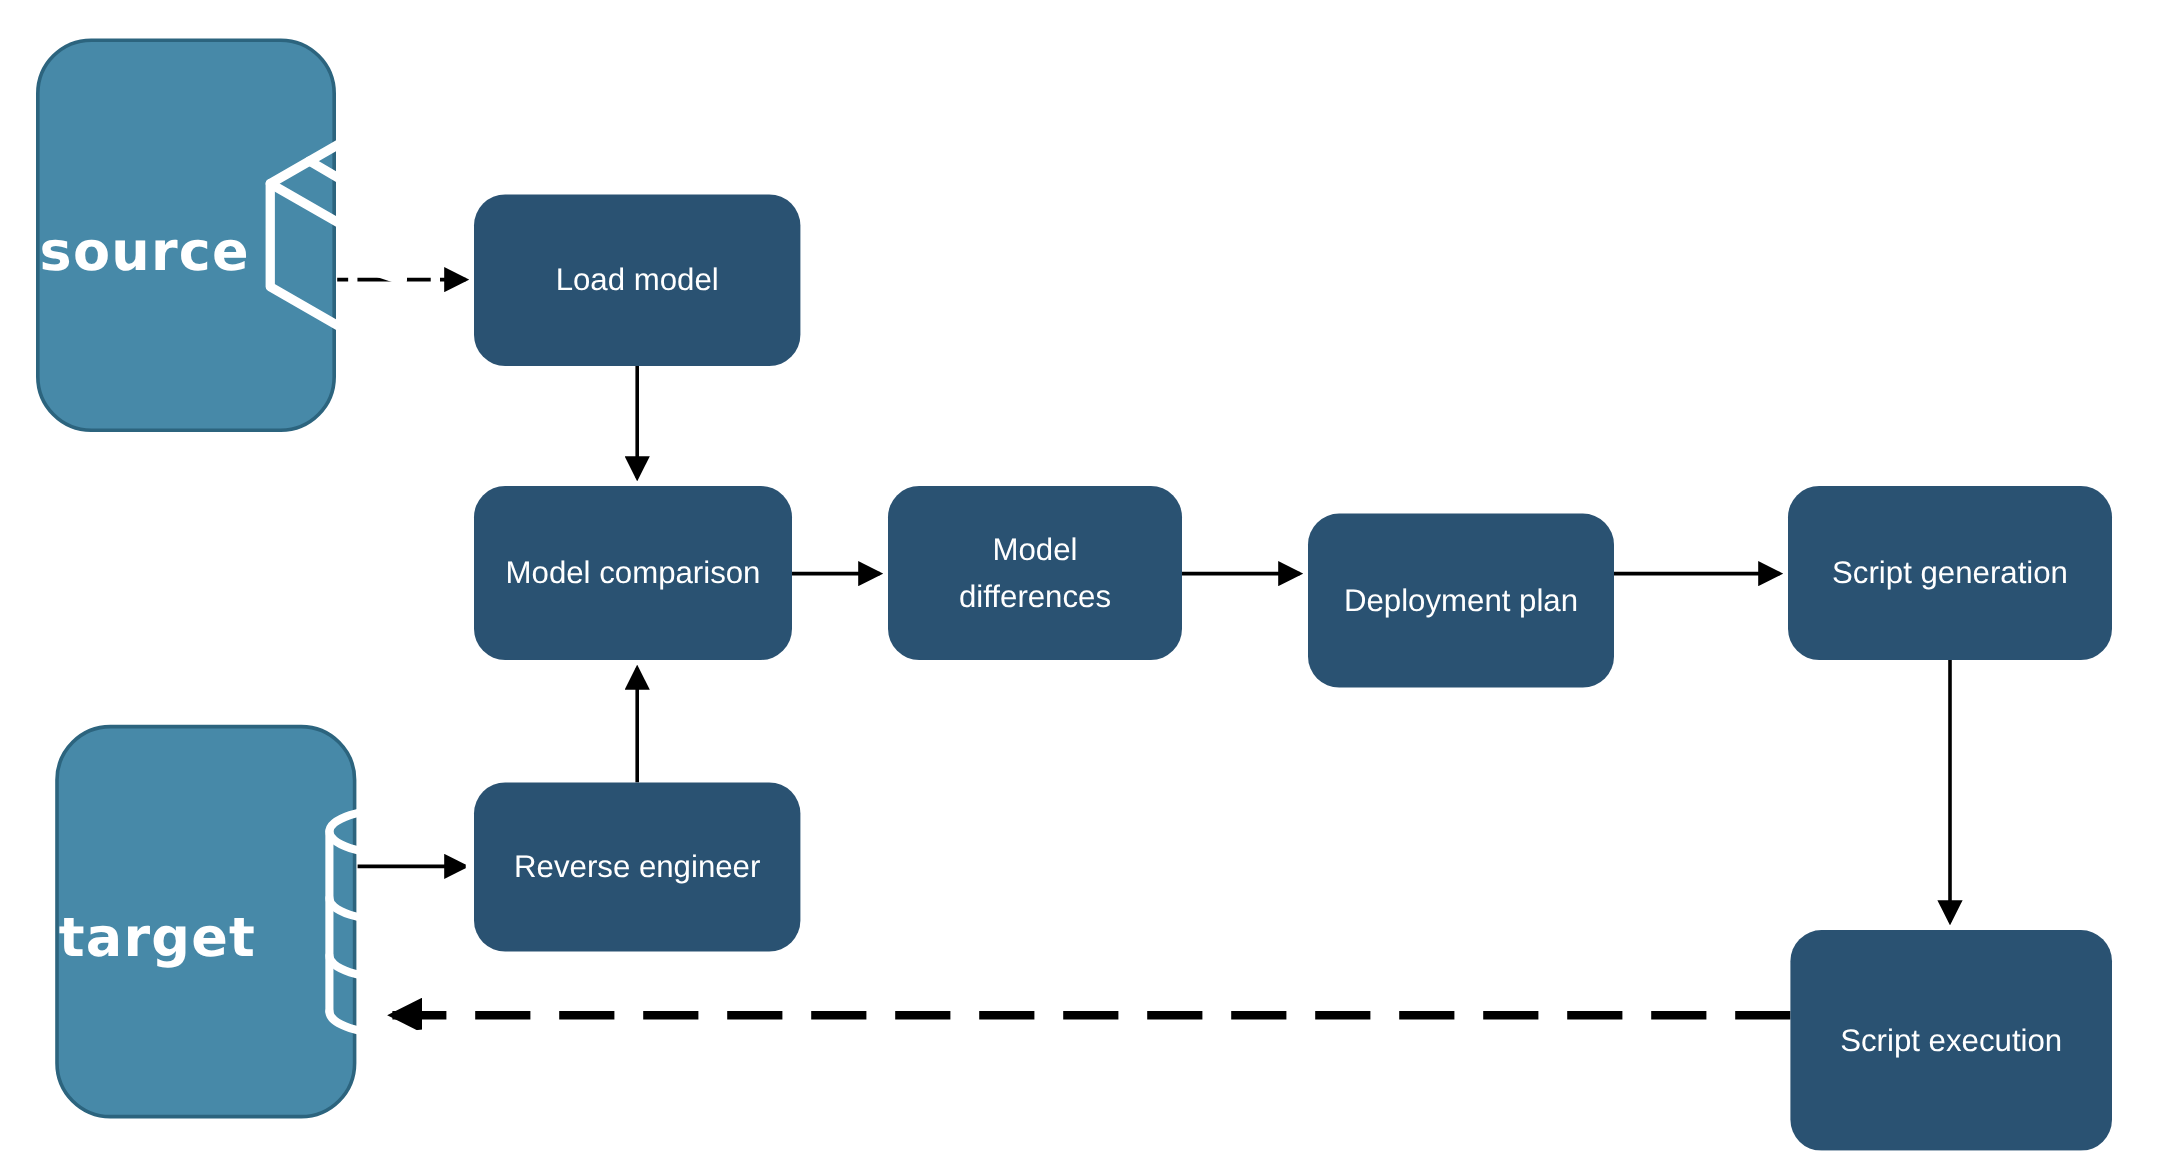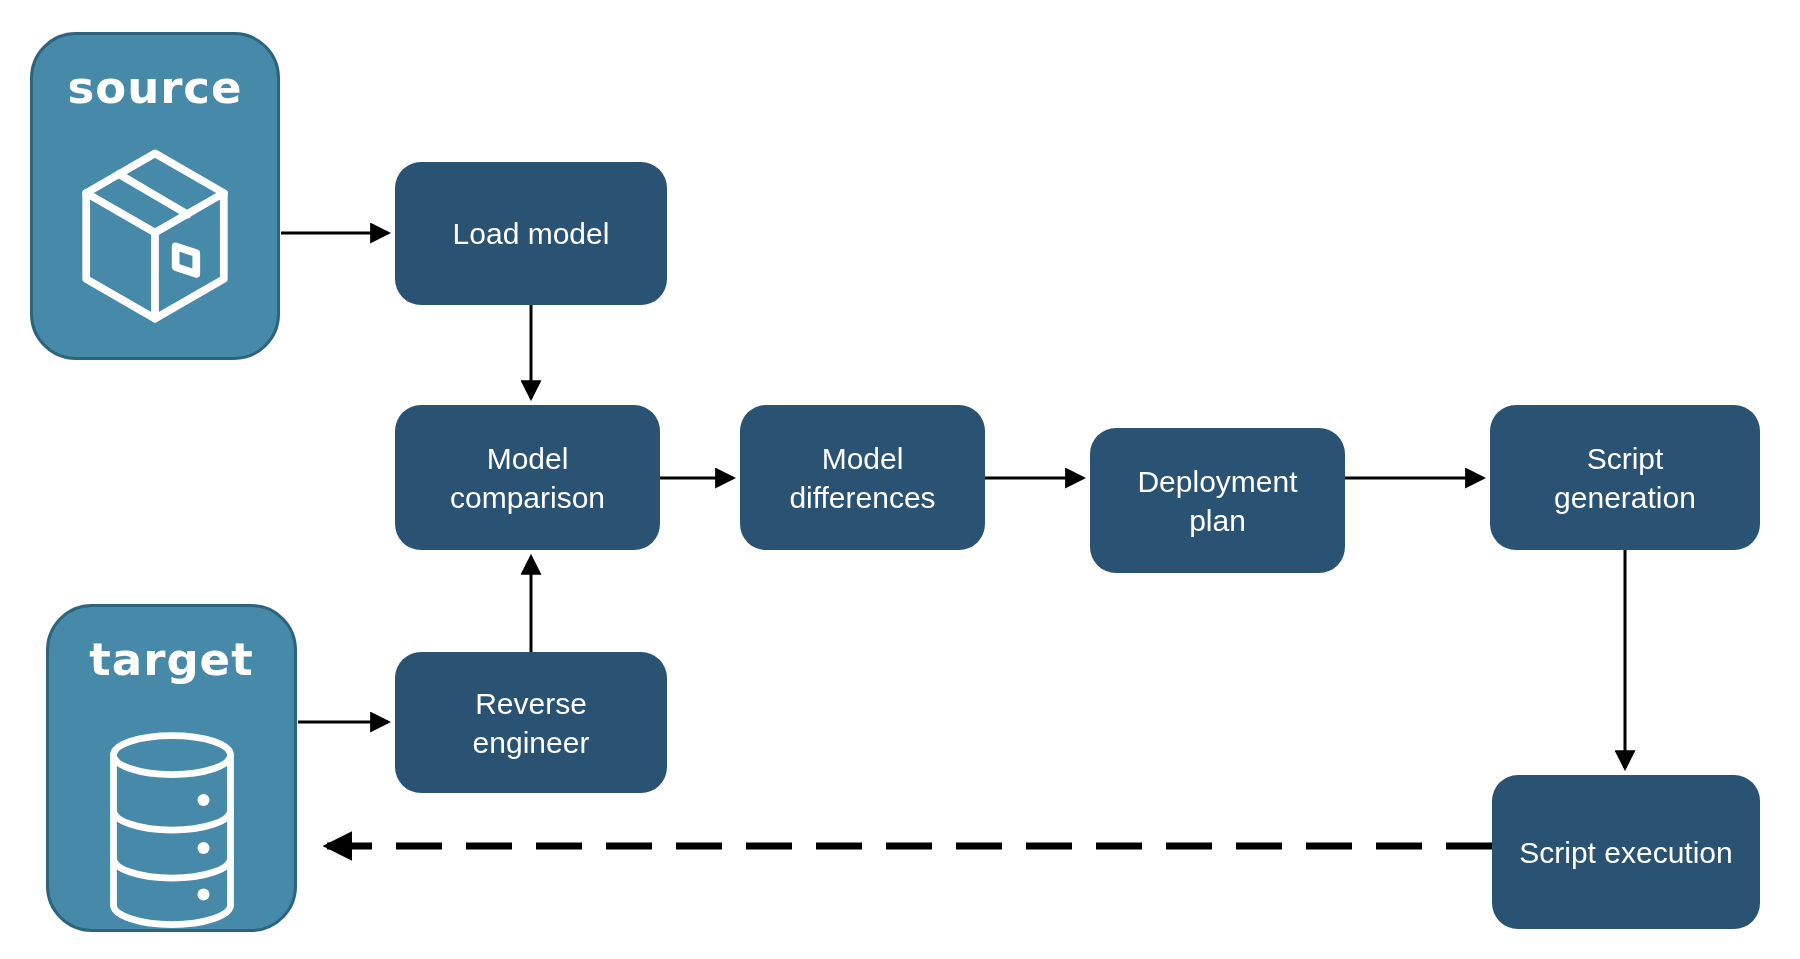--- a/index.html
+++ b/index.html
@@ -22,21 +22,21 @@
     height: 959px;
     pointer-events: none;
   }
   .entity {
     position: absolute;
     background: #4789A8;
     border: 3px solid #2C647E;
     border-radius: 46px;
     box-sizing: border-box;
     display: flex;
-    flex-direction: column;
+    flex-direction: row;
     align-items: center;
     color: #ffffff;
   }
   .entity-label {
     font-family: "DejaVu Sans", sans-serif;
     font-weight: bold;
     font-size: 45px;
     margin-top: 26px;
     letter-spacing: 1px;
   }
@@ -50,21 +50,21 @@
   .flow {
     position: absolute;
     background: #2A5272;
     border-radius: 26px;
     box-sizing: border-box;
     display: flex;
     align-items: center;
     justify-content: center;
     text-align: center;
     color: #ffffff;
-    font-size: 30px;
+    font-size: 26px;
     line-height: 39px;
     padding: 8px 26px;
   }
 </style>
 </head>
 <body>
 
 <div class="canvas">
 
   <svg class="arrow-layer" viewBox="0 0 1800 959" xmlns="http://www.w3.org/2000/svg">
@@ -135,17 +135,17 @@
   </div>
 
   <div class="flow" style="left:1490px; top:405px; width:270px; height:145px;">
     <span>Script generation</span>
   </div>
 
   <div class="flow" style="left:395px; top:652px; width:272px; height:141px;">
     <span>Reverse engineer</span>
   </div>
 
-  <div class="flow" style="left:1492px; top:775px; width:268px; height:154px;">
+  <div class="flow" style="left:1492px; top:775px; width:268px; height:184px;">
     <span>Script execution</span>
   </div>
 
 </div>
 
 </body></html>

